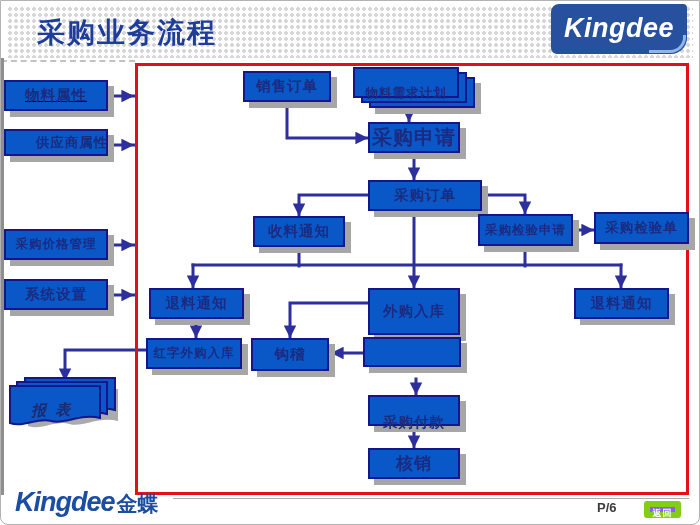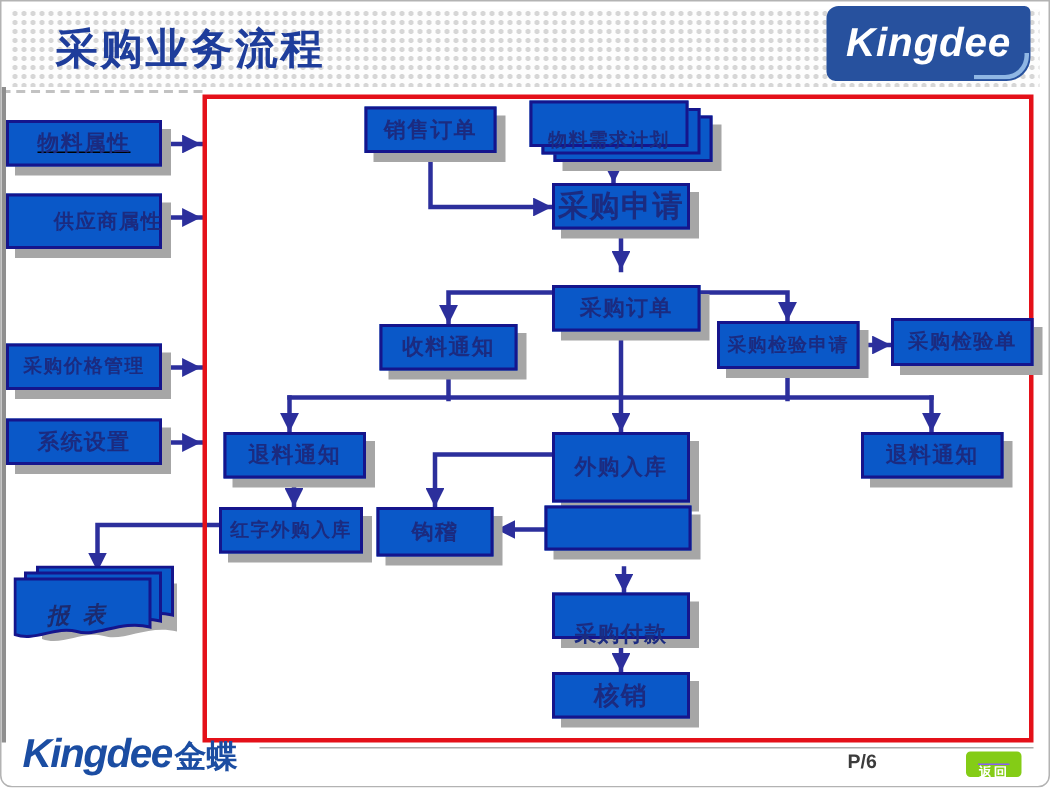--- a/index.html
+++ b/index.html
@@ -40,23 +40,23 @@
   .stack-wrap .box,.docs-wrap svg{position:absolute;}
   .docs-label{position:absolute;text-align:center;font-family:"DejaVu Serif",serif;
     font-style:italic;font-weight:bold;color:#1c2a6e;letter-spacing:9px;font-size:15px;
     transform:rotate(-2deg);}
   
   .f-logo{position:absolute;left:14px;top:486px;white-space:nowrap;z-index:5;}
   .f-en{font-size:27px;font-weight:bold;font-style:italic;color:var(--logo-blue);letter-spacing:-1px;}
   .f-cn{font-size:21px;font-weight:bold;color:var(--logo-blue);margin-left:2px;}
   .f-sep{position:absolute;left:172px;top:497px;width:516px;border-top:1px solid #ababab;}
   .f-copy{position:absolute;left:181px;top:501px;font-size:11px;color:#979797;letter-spacing:0.5px;}
-  .f-page{position:absolute;left:564px;top:499px;font-size:13px;font-weight:bold;color:#3c3c3c;}
+  .f-page{position:absolute;left:596px;top:499px;font-size:13px;font-weight:bold;color:#3c3c3c;}
   .back-btn{position:absolute;left:643px;top:500px;width:37px;height:17px;z-index:5;
-    background:#8b5cf6;border:8px solid #84cc16;border-radius:3px;color:#fff;
+    background:#8b5cf6;border:6px solid #84cc16;border-radius:3px;color:#fff;
     font-size:9px;font-weight:bold;line-height:12px;text-align:center;cursor:pointer;
     font-family:"Liberation Sans",sans-serif;letter-spacing:1px;padding:0;}
 </style>
 </head>
 <body>
 
 <div class="slide">
 
   <div class="header">
     <div class="title">采购业务流程</div>
@@ -98,21 +98,21 @@
       <polyline points="107,244 133,244" class="conn" marker-end="url(#arrow)"></polyline>
       <polyline points="107,294 133,294" class="conn" marker-end="url(#arrow)"></polyline>
     </svg>
 
   <div class="red-frame"></div>
 
   <div id="nodes">
       <div class="box" style="left: 3px; top: 79px; width: 104px; height: 31px; text-decoration: underline;">
         <span style="font-size: 14.5px;">物料属性</span>
       </div>
-      <div class="box" style="left: 3px; top: 128px; width: 104px; height: 37px; padding-left: 32px;">
+      <div class="box" style="left: 3px; top: 128px; width: 104px; height: 27px; padding-left: 32px;">
         <span style="font-size: 13.5px;">供应商属性</span>
       </div>
       <div class="box" style="left: 3px; top: 228px; width: 104px; height: 31px;">
         <span style="font-size: 12.5px;">采购价格管理</span>
       </div>
       <div class="box" style="left: 3px; top: 278px; width: 104px; height: 31px;">
         <span style="font-size: 14.5px;">系统设置</span>
       </div>
       <div class="docs-wrap" style="left: 8px; top: 376px; width: 110px; height: 56px;">
         <svg width="110" height="56">
@@ -129,21 +129,21 @@
       <div class="stack-wrap" style="left: 352px; top: 66px; width: 128px; height: 49px;">
         <div class="box" style="left: 16px; top: 10px; width: 106px; height: 31px;"></div>
         <div class="box" style="left: 8px; top: 5px; width: 106px; height: 31px; box-shadow: none;"></div>
         <div class="box" style="left: 0px; top: 0px; width: 106px; height: 31px; box-shadow: none;">
           <span style="font-size: 12.5px; margin-top: 22px;">物料需求计划</span>
         </div>
       </div>
       <div class="box" style="left: 367px; top: 121px; width: 92px; height: 31px;">
         <span style="font-size: 20px;">采购申请</span>
       </div>
-      <div class="box" style="left: 367px; top: 179px; width: 99px; height: 31px; margin-top: 10px;">
+      <div class="box" style="left: 367px; top: 179px; width: 114px; height: 31px;">
         <span style="font-size: 14.5px;">采购订单</span>
       </div>
       <div class="box" style="left: 252px; top: 215px; width: 92px; height: 31px;">
         <span style="font-size: 14.5px;">收料通知</span>
       </div>
       <div class="box" style="left: 477px; top: 213px; width: 95px; height: 32px;">
         <span style="font-size: 12.5px;">采购检验申请</span>
       </div>
       <div class="box" style="left: 593px; top: 211px; width: 95px; height: 32px;">
         <span style="font-size: 13.5px;">采购检验单</span>

